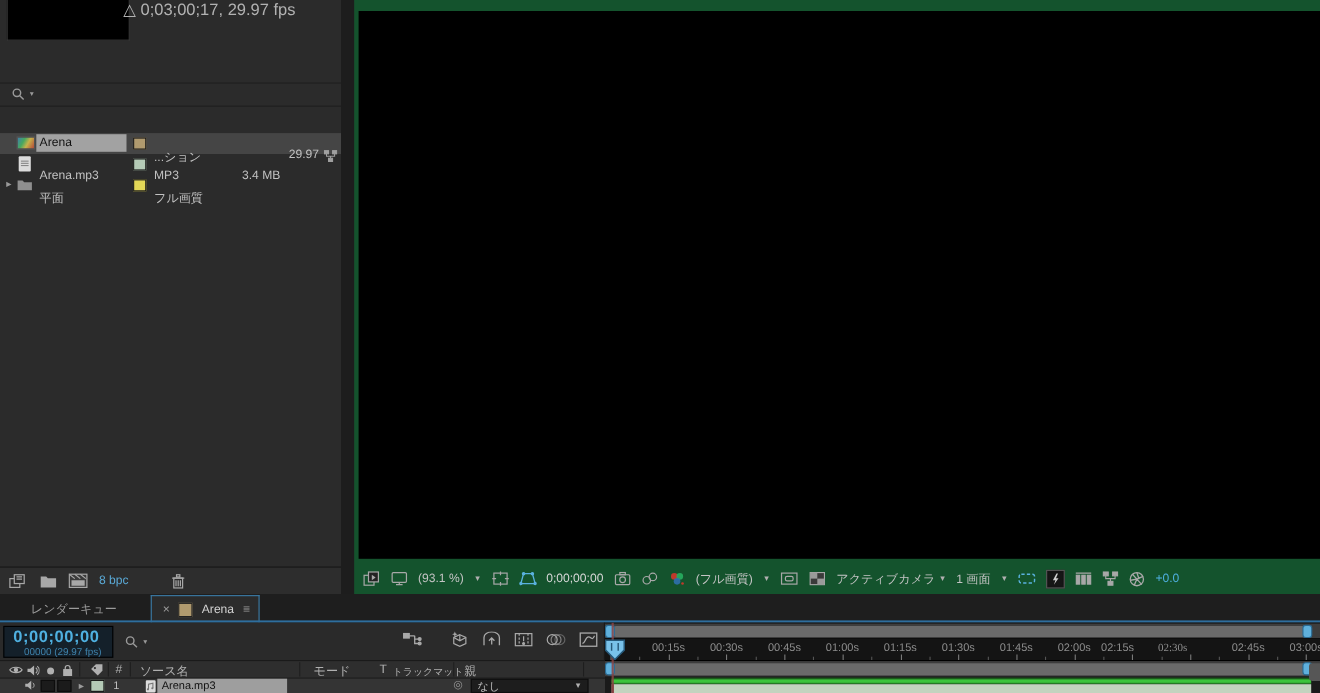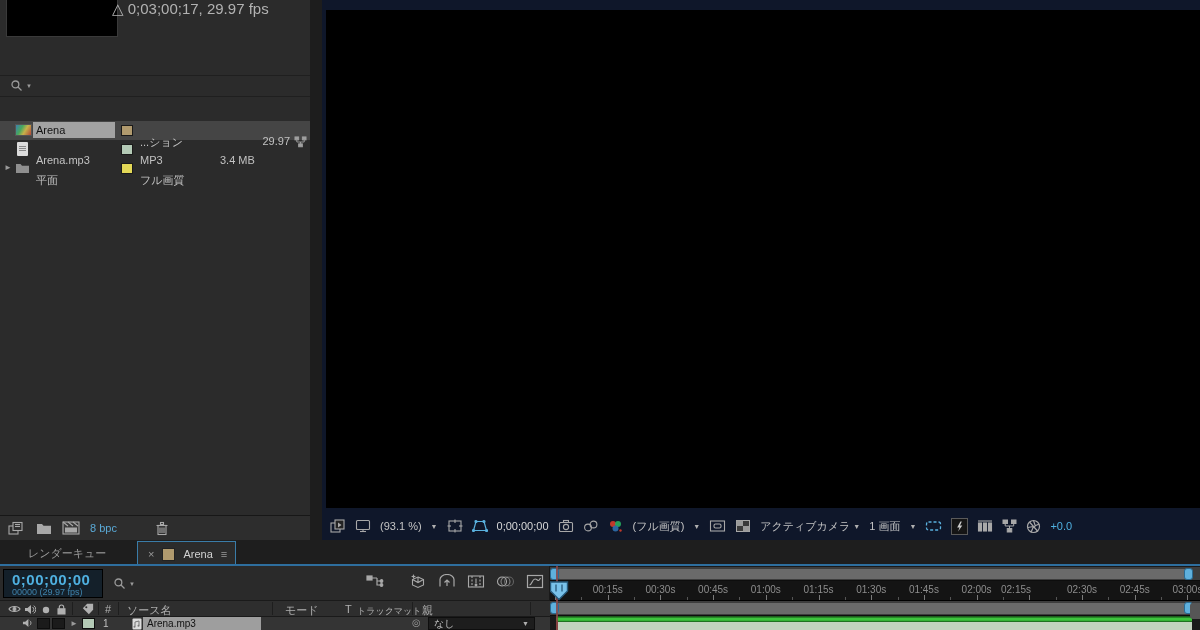--- a/index.html
+++ b/index.html
@@ -29,39 +29,39 @@
   .comp-thumb{position:absolute;left:15px;top:3px;width:17px;height:12px;border:1px solid #555;
       background:linear-gradient(120deg,#3f7fae 0%,#47a85f 35%,#c7b24a 60%,#b44638 100%);}
   .doc-icon{position:absolute;left:17px;top:2px;width:11px;height:14px;background:#dcdcdc;border-radius:1px;}
   .doc-icon:after{content:"";position:absolute;left:2px;top:4px;width:7px;height:1px;background:#888;box-shadow:0 2px 0 #888,0 4px 0 #888;}
   .folder-glyph{position:absolute;left:15px;top:3px;}
   .panel-footer{left:0;top:515px;width:310px;height:25px;background:#2d2d2d;border-top:1px solid #171717;display:flex;align-items:center;gap:10px;padding-left:8px;}
   .bpc{color:#5aa9d6;}
 
   
   .v-divider{left:310px;top:0;width:12px;height:540px;background:#1d1d1d;}
-  .comp-panel{left:322px;top:0;width:878px;height:540px;background:#0f172a;}
+  .comp-panel{left:322px;top:0;width:878px;height:540px;background:#14532d;}
   .viewer{left:4px;top:10px;right:0;height:498px;background:#000;position:absolute;}
   .comp-toolbar{left:0px;top:512px;width:878px;height:28px;display:flex;align-items:center;gap:9px;padding-left:8px;color:#c4c4c4;white-space:nowrap;}
   .dd-arrow{font-size:7px;color:#b0b0b0;}
   .blue-txt{color:var(--accent-blue,#4fb0e0);}
   .boxed{background:#151515;border:1px solid #5a5a5a;padding:1px;}
 
   
   .bottom-panel{left:0;top:540px;width:1200px;height:90px;background:#1e1e1e;}
   .tab-bar{left:0;top:0;width:1200px;height:26px;position:absolute;}
   .tab-renderq{position:absolute;left:28px;top:6px;color:#9b9b9b;}
   .tab-active{position:absolute;left:137px;top:1px;width:99px;height:25px;background:#2b2b2b;border:1px solid #3a7ca8;border-bottom:none;display:flex;align-items:center;gap:8px;padding-left:10px;color:#d2d2d2;}
   .tab-swatch{width:13px;height:13px;background:var(--label-tan,#b09a6e);border:1px solid #222;}
   .blue-line{position:absolute;left:0;top:24px;width:1200px;height:2px;background:#2e6e9e;}
 
   .tl-left{left:0;top:26px;width:550px;height:64px;position:absolute;background:#2a2a2a;border-right:1px solid #191919;}
   .tc-box{position:absolute;left:3px;top:3px;width:100px;height:29px;background:#14202a;border:1px solid #000;padding:1px 0 0 8px;}
   .tc-big{font-size:15px;font-weight:bold;color:var(--accent-blue,#4fb0e0);letter-spacing:.5px;}
-  .tc-frames{font-size:9px;color:#3f84ae;margin-top:-1px;}
+  .tc-frames{font-size:9px;color:#3f84ae;margin-top:-1px;text-align:center;}
   .tl-search{position:absolute;left:113px;top:11px;display:flex;align-items:center;gap:2px;}
   .tl-toolbar{position:absolute;left:366px;top:7px;display:flex;align-items:center;}
   .tl-toolbar .tbi{margin-right:11px;}
   .tl-header{position:absolute;left:0;top:34px;width:550px;height:17px;background:#2e2e2e;border-top:1px solid #1a1a1a;border-bottom:1px solid #1a1a1a;color:#b0b0b0;}
   .tl-header .th{top:2px;}
   .layer-row{position:absolute;left:0;top:51px;width:550px;height:13px;background:#343434;}
   .sw-box{position:absolute;top:1px;width:13px;height:11px;background:#1b1b1b;border:1px solid #0d0d0d;}
   .layer-name-hl{position:absolute;left:143px;top:0px;width:118px;height:13px;background:#9e9e9e;color:#111;padding:1px 0 0 4px;font-size:10px;}
   .parent-dd{position:absolute;left:428px;top:0px;width:107px;height:13px;background:#1d1d1d;border:1px solid #0e0e0e;color:#c0c0c0;display:flex;align-items:center;justify-content:space-between;padding:0 5px;font-size:10px;}
   .pickwhip{position:absolute;left:412px;top:0px;color:#9a9a9a;font-size:10px;}
@@ -471,21 +471,21 @@
           <i class="rtick minor" style="left: 347.55px;"></i>
           <span class="rlabel" style="left: 373.9px;">01:45s</span>
           <i class="rtick" style="left: 373.9px;"></i>
           <i class="rtick minor" style="left: 400.25px;"></i>
           <span class="rlabel" style="left: 426.6px;">02:00s</span>
           <i class="rtick" style="left: 426.6px;"></i>
           <i class="rtick minor" style="left: 452.95px;"></i>
           <span class="rlabel" style="left: 466px;">02:15s</span>
           <i class="rtick" style="left: 479.3px;"></i>
           <i class="rtick minor" style="left: 505.65px;"></i>
-          <span class="rlabel" style="left: 532px;">02:30s</span>
+          <span class="rlabel" style="left: 516px; font-family: Liberation Serif, serif;">02:30s</span>
           <i class="rtick" style="left: 532px;"></i>
           <i class="rtick minor" style="left: 558.35px;"></i>
           <span class="rlabel" style="left: 584.7px;">02:45s</span>
           <i class="rtick" style="left: 584.7px;"></i>
           <i class="rtick minor" style="left: 611.05px;"></i>
           <span class="rlabel" style="left: 637.4px;">03:00s</span>
           <i class="rtick" style="left: 637.4px;"></i>
         </div>
 
       <div class="workarea">

